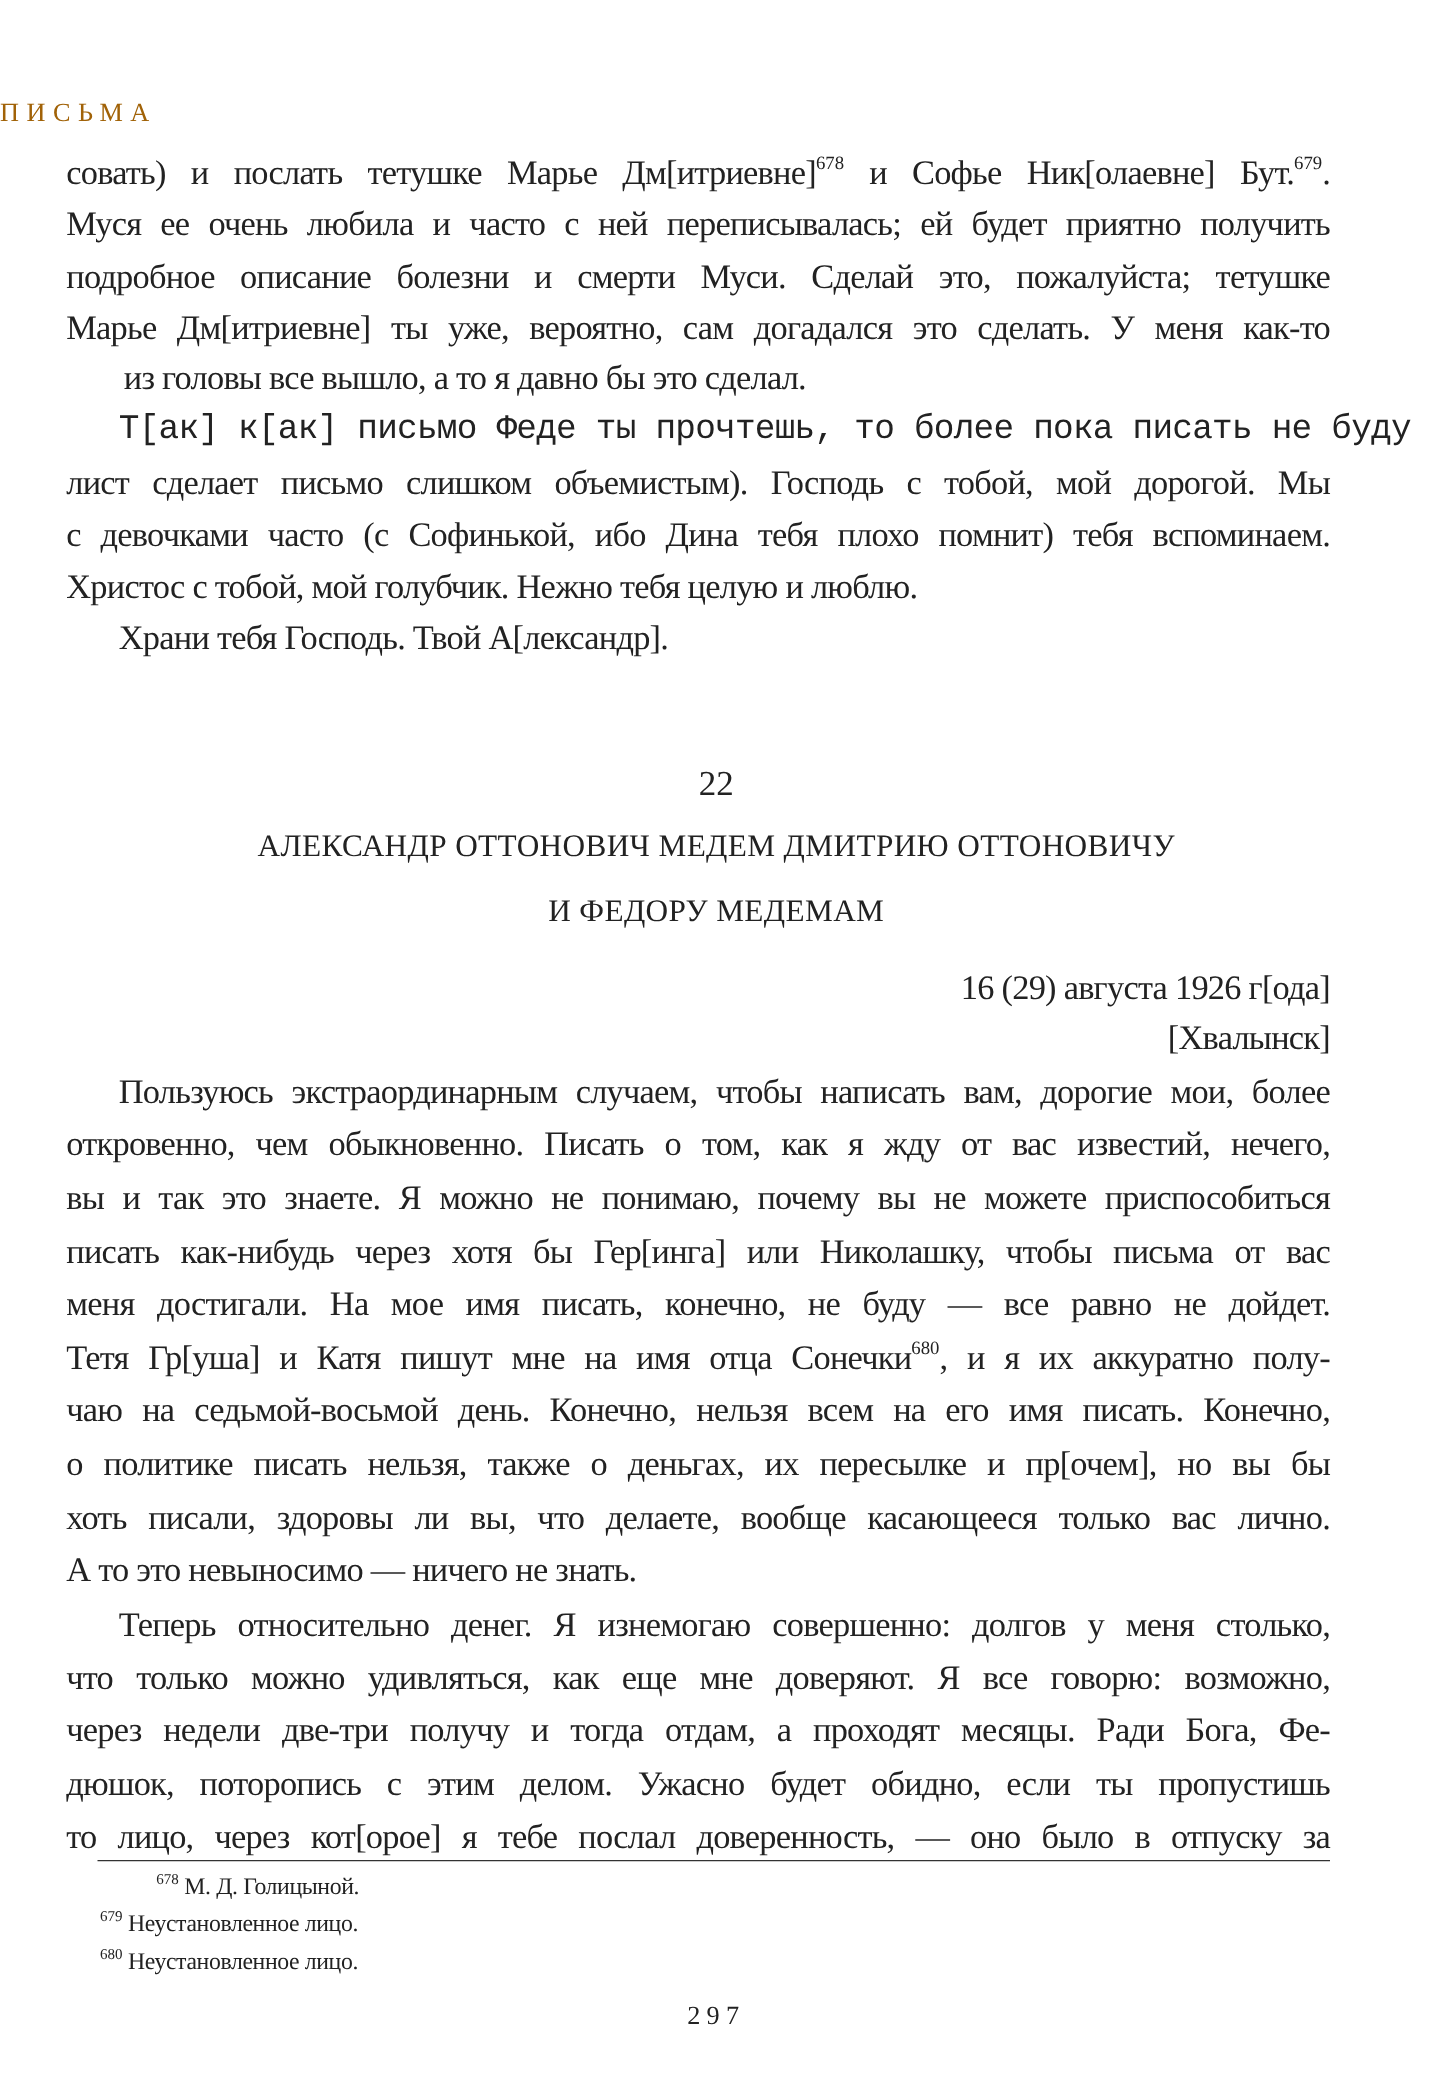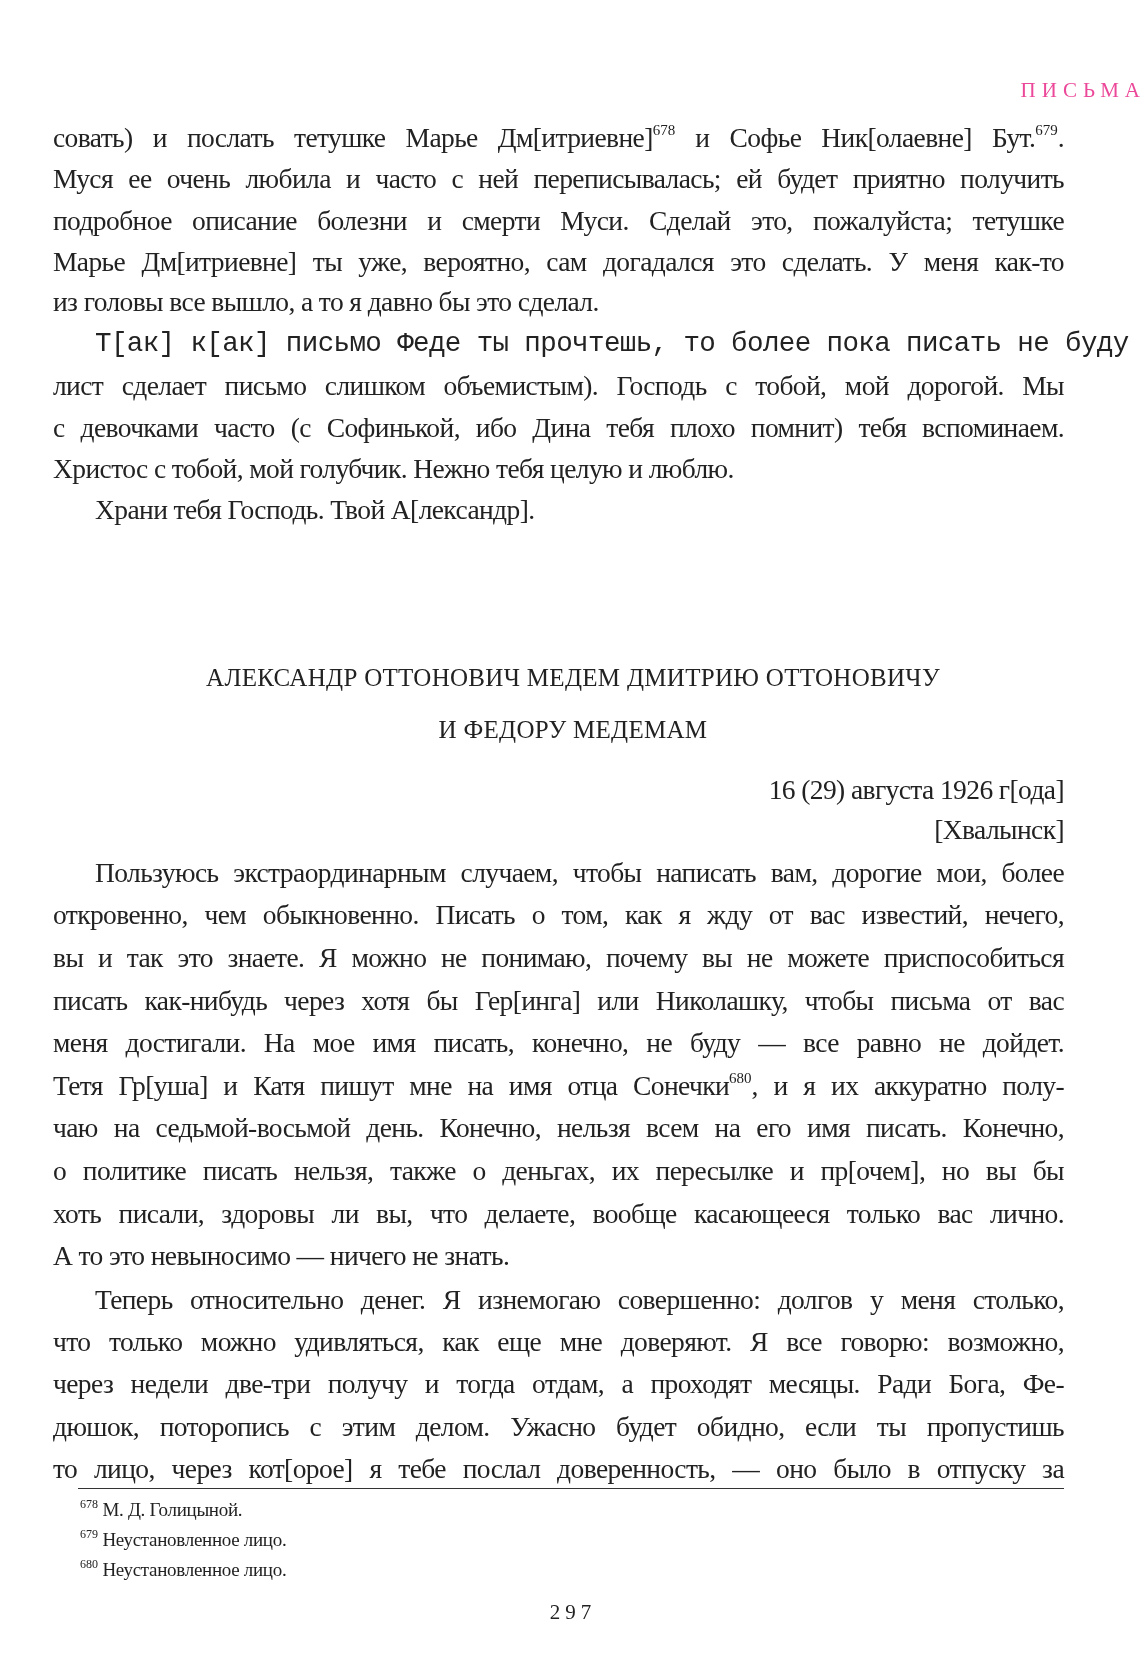--- a/index.html
+++ b/index.html
@@ -1,20 +1,20 @@
 <!DOCTYPE html>
 <html><head>
 <meta charset="utf-8">
 <style>
   html, body { margin: 0; padding: 0; background: #ffffff; }
   body { width: 1146px; height: 1676px; position: relative; overflow: hidden;
          font-family: "Liberation Serif", "DejaVu Serif", serif; color: #222; }
   .page { position: absolute; left: 0; top: 0; width: 1146px; height: 1676px; }
-  .running-head { position: absolute; top: 78px; left: 0; width: 1146px; text-align: right;
-                  font-size: 21px; letter-spacing: 6px; color: #ec4899; }
+  .running-head { position: absolute; top: 78px; left: 0; width: 1146px; text-align: left;
+                  font-size: 21px; letter-spacing: 6px; color: #a16207; }
   .block { position: absolute; left: 53px; width: 1011px; }
   .line { position: absolute; left: 0; width: 1011px; height: 40px; font-size: 27.5px;
           line-height: 40px; white-space: nowrap; text-align: justify; text-align-last: justify;
           letter-spacing: -0.6px; }
   .line.last { text-align-last: left; }
   .line.indent { padding-left: 42px; width: 969px; }
   .line.right { text-align: right; text-align-last: right; }
   sup { font-size: 15px; vertical-align: 12px; line-height: 0; letter-spacing: 0; }
   .letter-number { position: absolute; top: 612px; left: 0; width: 1146px; text-align: center;
                    font-size: 28px; }
@@ -36,30 +36,31 @@
   <div class="running-head">ПИСЬМА</div>
 
   <div class="block" style="top:0;">
 
     <div class="line" style="top:118px;">
       <span>совать) и послать тетушке Марье Дм[итриевне]</span><sup>678</sup><span> и Софье Ник[олаевне] Бут.</span><sup>679</sup><span>.</span>
     </div>
     <div class="line" style="top:159px;">Муся ее очень любила и часто с ней переписывалась; ей будет приятно получить</div>
     <div class="line" style="top:201px;">подробное описание болезни и смерти Муси. Сделай это, пожалуйста; тетушке</div>
     <div class="line" style="top:242px;">Марье Дм[итриевне] ты уже, вероятно, сам догадался это сделать. У меня как-то</div>
-    <div class="line last" style="top:282px;">из головы все вышло, а то я давно бы это сделал.</div>
+    <div class="line last" style="top:282px;margin-left:46px;">из головы все вышло, а то я давно бы это сделал.</div>
 
     <div class="line indent" style="top:324px;font-family:Liberation Mono, monospace;">Т[ак] к[ак] письмо Феде ты прочтешь, то более пока писать не буду (второй</div>
     <div class="line" style="top:366px;">лист сделает письмо слишком объемистым). Господь с тобой, мой дорогой. Мы</div>
     <div class="line" style="top:408px;">с девочками часто (с Софинькой, ибо Дина тебя плохо помнит) тебя вспоминаем.</div>
     <div class="line last" style="top:449px;">Христос с тобой, мой голубчик. Нежно тебя целую и люблю.</div>
 
     <div class="line indent last" style="top:490px;">Храни тебя Господь. Твой А[лександр].</div>
   </div>
 
+  <div class="letter-number">22</div>
   <div class="letter-title" style="top:664px;">АЛЕКСАНДР ОТТОНОВИЧ МЕДЕМ ДМИТРИЮ ОТТОНОВИЧУ</div>
   <div class="letter-title" style="top:700px;margin-top:16px;">И ФЕДОРУ МЕДЕМАМ</div>
 
   <div class="block" style="top:0;">
     <div class="line right" style="top:770px;">16 (29) августа 1926 г[ода]</div>
     <div class="line right" style="top:810px;">[Хвалынск]</div>
 
     <div class="line indent" style="top:853px;">Пользуюсь экстраординарным случаем, чтобы написать вам, дорогие мои, более</div>
     <div class="line" style="top:895px;">откровенно, чем обыкновенно. Писать о том, как я жду от вас известий, нечего,</div>
     <div class="line" style="top:938px;">вы и так это знаете. Я можно не понимаю, почему вы не можете приспособиться</div>
@@ -74,21 +75,21 @@
     <div class="line last" style="top:1236px;">А то это невыносимо — ничего не знать.</div>
 
     <div class="line indent" style="top:1280px;">Теперь относительно денег. Я изнемогаю совершенно: долгов у меня столько,</div>
     <div class="line" style="top:1322px;">что только можно удивляться, как еще мне доверяют. Я все говорю: возможно,</div>
     <div class="line" style="top:1364px;">через недели две-три получу и тогда отдам, а проходят месяцы. Ради Бога, Фе-</div>
     <div class="line" style="top:1407px;">дюшок, поторопись с этим делом. Ужасно будет обидно, если ты пропустишь</div>
     <div class="line" style="top:1449px;">то лицо, через кот[орое] я тебе послал доверенность, — оно было в отпуску за</div>
   </div>
 
   <div class="rule" style="top:1488px;"></div>
-  <div class="footnote" style="top:1497px;">
+  <div class="footnote" style="top:1497px;margin-left:45px;">
     <sup>678</sup> <span>М. Д. Голицыной.</span>
   </div>
   <div class="footnote" style="top:1527px;">
     <sup>679</sup> <span>Неустановленное лицо.</span>
   </div>
   <div class="footnote" style="top:1557px;">
     <sup>680</sup> <span>Неустановленное лицо.</span>
   </div>
 
   <div class="page-number" style="top:1600px;">297</div>

